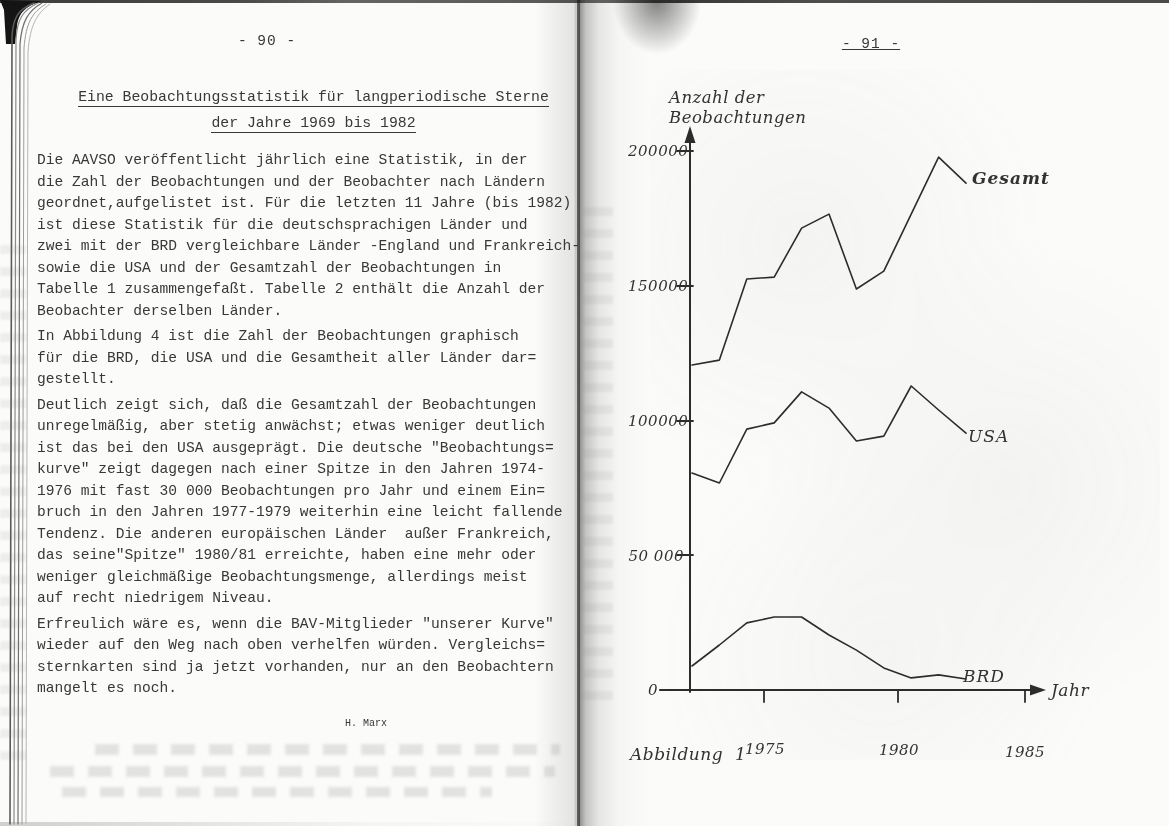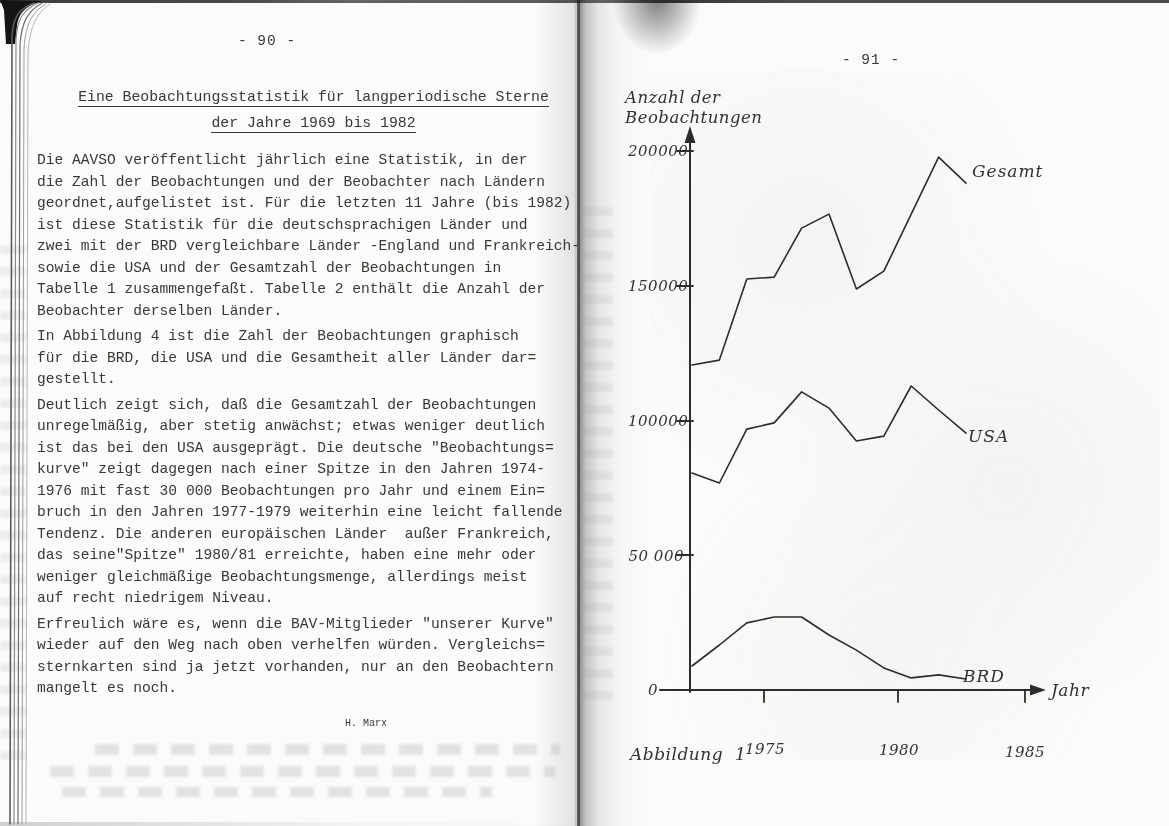--- a/index.html
+++ b/index.html
@@ -106,21 +106,21 @@
 das seine"Spitze" 1980/81 erreichte, haben eine mehr oder
 weniger gleichmäßige Beobachtungsmenge, allerdings meist
 auf recht niedrigem Niveau.</div>
     <div class="para">Erfreulich wäre es, wenn die BAV-Mitglieder "unserer Kurve"
 wieder auf den Weg nach oben verhelfen würden. Vergleichs=
 sternkarten sind ja jetzt vorhanden, nur an den Beobachtern
 mangelt es noch.</div>
     <div class="signature">H. Marx</div>
   </div>
 
-  <div class="abs page-num" style="left:835px;top:52px;width:72px;">- 91 -</div>
+  <div class="abs page-num" style="left:835px;top:36px;width:72px;text-decoration:underline;">- 91 -</div>
 
   <svg class="overlay" width="1169" height="826" viewBox="0 0 1169 826">
     <g fill="none" stroke="#2e2c2a" stroke-linecap="round" stroke-linejoin="round">
       <line x1="690" y1="692" x2="690" y2="137" stroke-width="2"></line>
       <polygon points="690,126 684.5,143 695.5,143" fill="#2e2c2a" stroke="none"></polygon>
       <line x1="660" y1="690" x2="1035" y2="690" stroke-width="2.2"></line>
       <polygon points="1046,690 1030,684.5 1030,695.5" fill="#2e2c2a" stroke="none"></polygon>
 
       <line x1="677" y1="151" x2="693" y2="151" stroke-width="1.8"></line>
       <line x1="677" y1="286" x2="693" y2="286" stroke-width="1.8"></line>
@@ -130,33 +130,33 @@
       <line x1="764" y1="690" x2="764" y2="702" stroke-width="1.8"></line>
       <line x1="898" y1="690" x2="898" y2="702" stroke-width="1.8"></line>
       <line x1="1025" y1="690" x2="1025" y2="702" stroke-width="1.8"></line>
 
       <polyline id="series-0" stroke-width="1.6" points="692.0,365.0 719.4,360.1 746.8,279.0 774.2,277.1 801.6,228.1 829.0,214.1 856.4,289.0 883.8,271.2 911.2,214.1 938.6,157.2 966.0,183.1"></polyline>
       <polyline id="series-1" stroke-width="1.6" points="692.0,473.1 719.4,483.0 746.8,429.1 774.2,422.9 801.6,391.9 829.0,408.1 856.4,441.0 883.8,436.1 911.2,386.0 938.6,410.0 966.0,433.2"></polyline>
       <polyline id="series-2" stroke-width="1.6" points="692.0,666.0 719.4,645.0 746.8,622.9 774.2,617.0 801.6,617.0 829.0,635.0 856.4,650.1 883.8,667.9 911.2,677.9 938.6,674.9 966.0,679.0"></polyline>
     </g>
   </svg>
 
-  <div class="abs hand ylab" style="left:625px;top:88px;width:140px;">Anzahl der
+  <div class="abs hand ylab" style="left:669px;top:88px;width:140px;">Anzahl der
 Beobachtungen</div>
 
   <div class="abs hand ytick" style="left:628px;top:142px;">200000</div>
   <div class="abs hand ytick" style="left:628px;top:277px;">150000</div>
   <div class="abs hand ytick" style="left:628px;top:412px;">100000</div>
   <div class="abs hand ytick" style="left:628px;top:547px;">50 000</div>
   <div class="abs hand ytick" style="left:630px;top:681px;width:28px;">0</div>
 
   <div class="abs hand xtick" style="left:739px;top:709px;">1975</div>
   <div class="abs hand xtick" style="left:873px;top:710px;">1980</div>
   <div class="abs hand xtick" style="left:999px;top:712px;">1985</div>
 
   <div class="abs hand axword" style="left:1051px;top:680px;">Jahr</div>
 
-  <div class="abs hand serlab" style="left:972px;top:161px;">Gesamt</div>
+  <div class="abs hand serlab" style="left:972px;top:168px;font-weight:bold;">Gesamt</div>
   <div class="abs hand serlab" style="left:968px;top:426px;">USA</div>
   <div class="abs hand serlab" style="left:963px;top:666px;">BRD</div>
 
   <div class="abs hand caption" style="left:630px;top:744px;">Abbildung  1</div>
 </div>
 
 </body></html>

